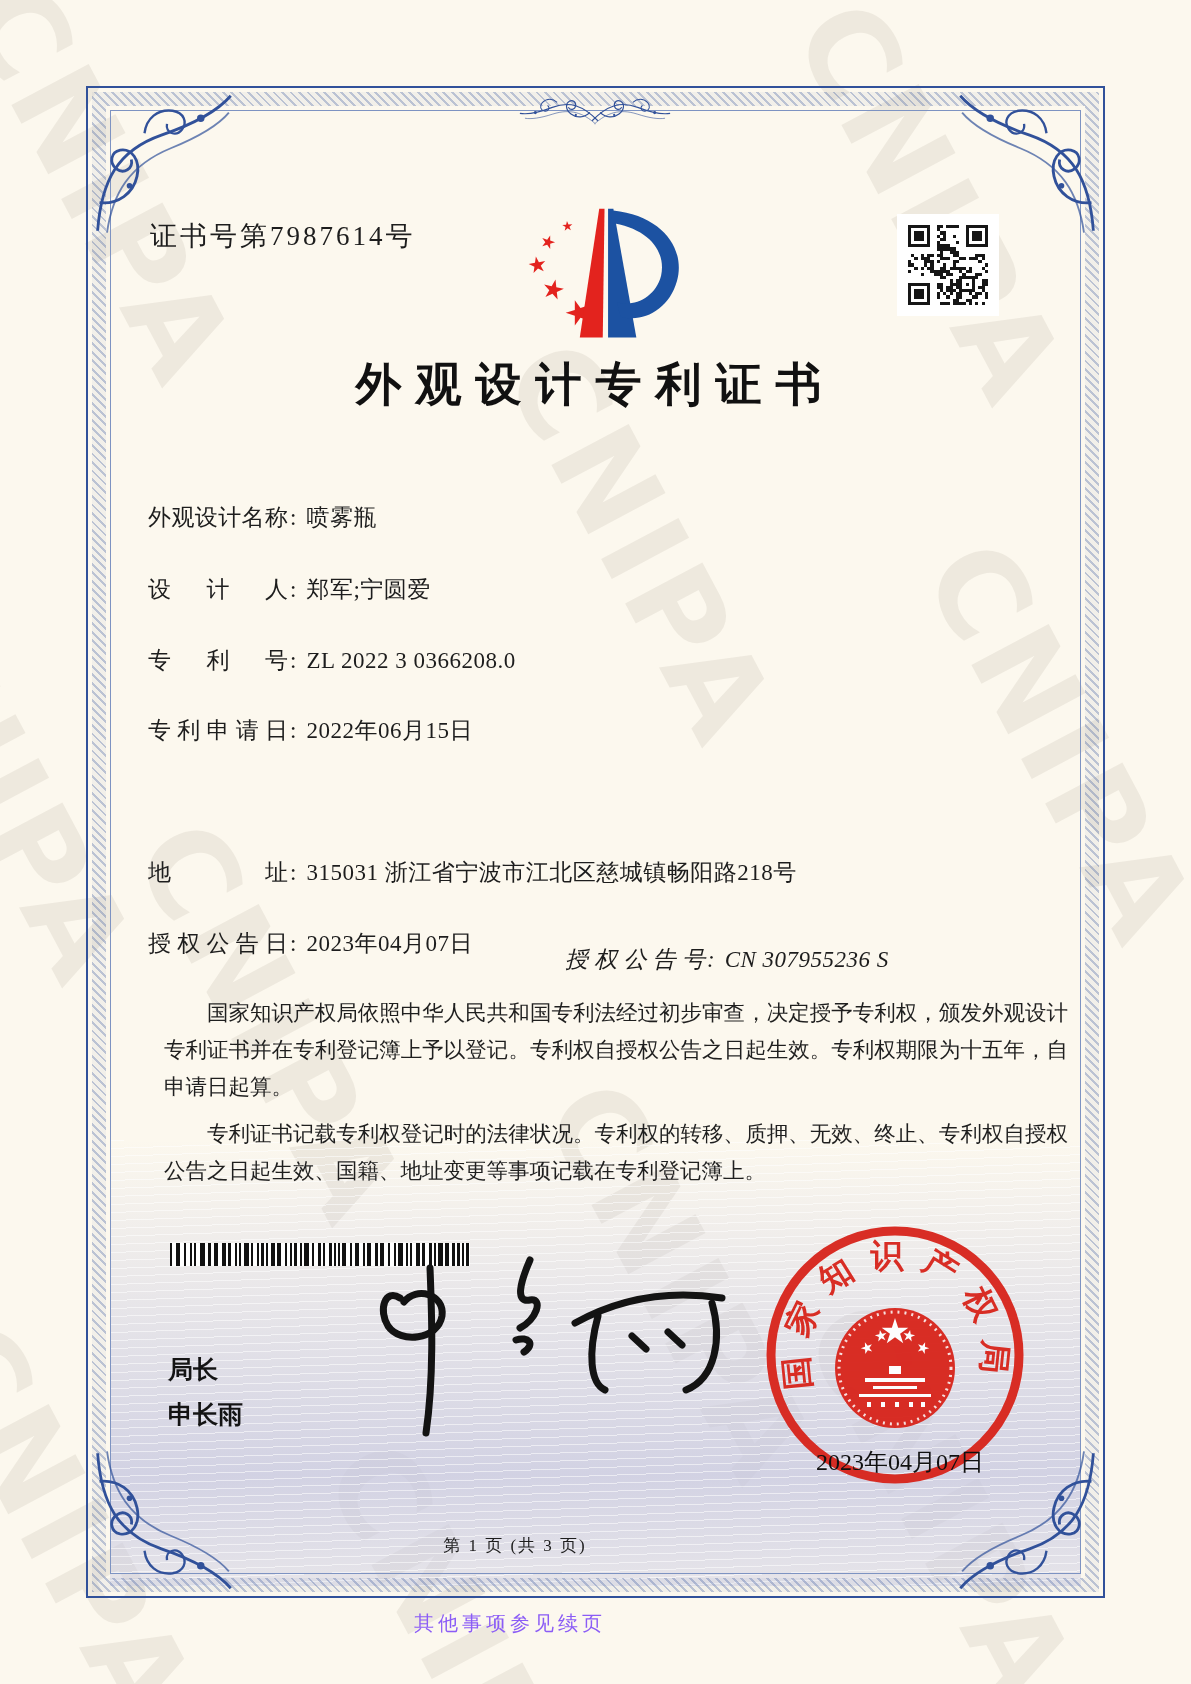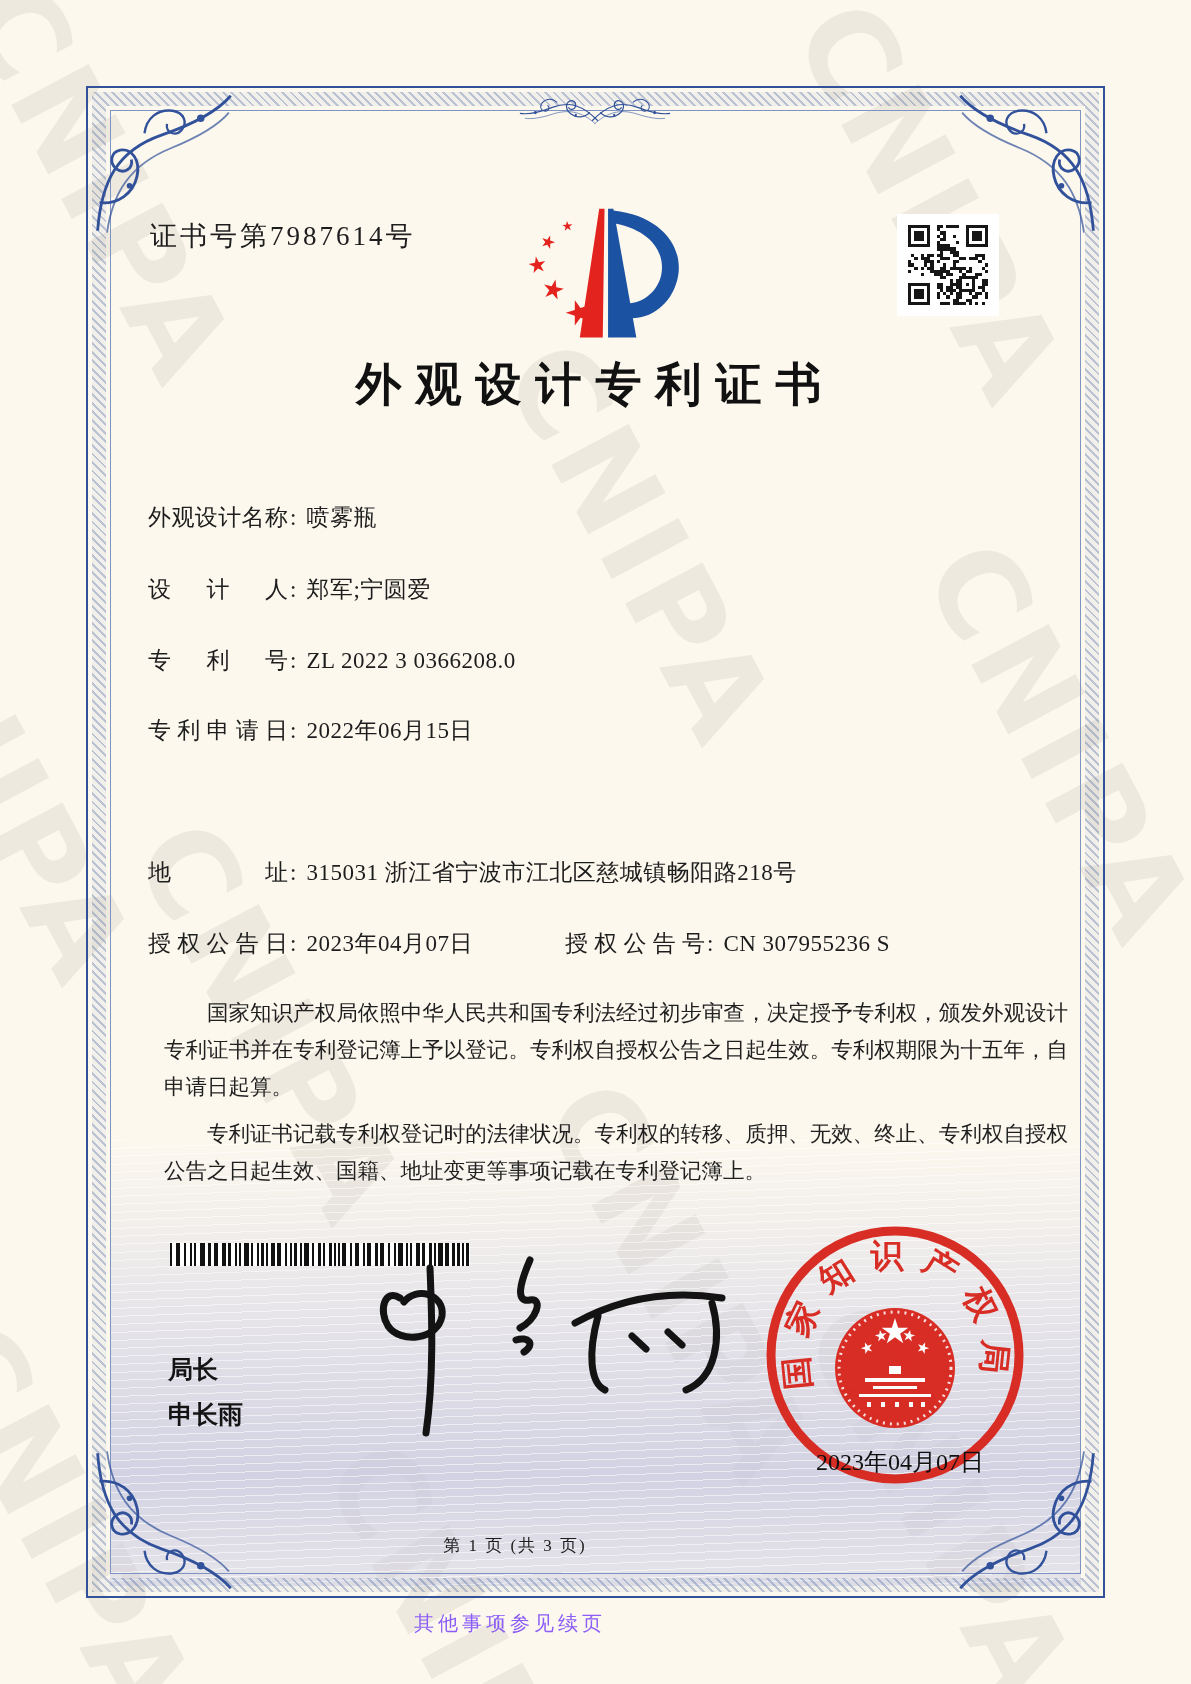--- a/index.html
+++ b/index.html
@@ -39,21 +39,21 @@
   .logo{position:absolute; left:495px; top:205px; width:212px; height:138px; z-index:3;}
   .qr-box{position:absolute; left:897px; top:214px; width:102px; height:102px; background:#ffffff; z-index:3;
     display:flex; align-items:center; justify-content:center;}
   .title{position:absolute; left:0; width:100%; top:354px; z-index:3; text-align:center;
     font-size:46px; font-weight:700; letter-spacing:14px; color:#111;}
   
   .frow{position:absolute; left:148px; width:900px; z-index:3; font-size:23px; line-height:32px;}
   .flabel{display:inline-block; width:140px; text-align:justify; text-align-last:justify; vertical-align:top;}
   .fcolon{display:inline-block; margin:0 10px 0 2px;}
   .fvalue{letter-spacing:0.5px;}
-  .grant-no{position:absolute; left:417px; top:0;}
+  .grant-no{position:absolute; left:417px; top:16px;font-style:italic;}
   
   .paras{position:absolute; left:164px; width:904px; top:995px; z-index:3;}
   .paras p{margin:0 0 10px 0; font-size:21.5px; line-height:37px; text-align:justify; text-indent:2em; color:#1f1f1f;}
   
   .barcode{position:absolute; left:170px; top:1243px; width:300px; height:23px; z-index:3; background:#fff;}
   .signer-title{position:absolute; left:168px; top:1353px; z-index:3;
     font-family:"Liberation Sans","DejaVu Sans",sans-serif; font-size:25px; font-weight:700; color:#141414;}
   .signer-name{position:absolute; left:168px; top:1398px; z-index:3;
     font-family:"Liberation Sans","DejaVu Sans",sans-serif; font-size:25px; font-weight:700; color:#141414;}
   .signature{position:absolute; left:330px; top:1228px; width:420px; height:230px; z-index:3;}

